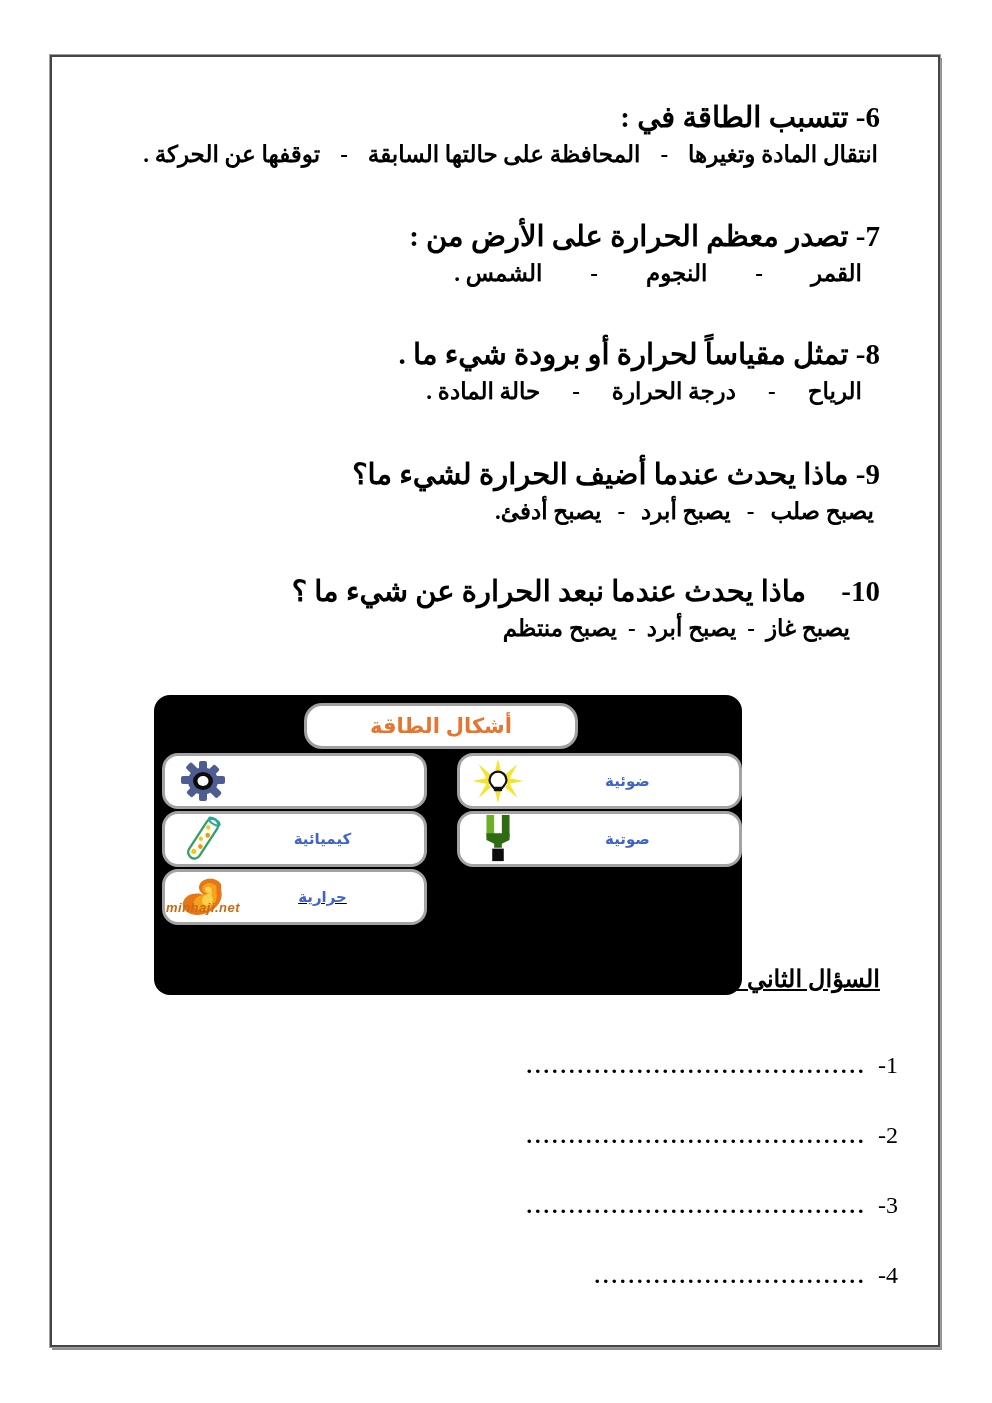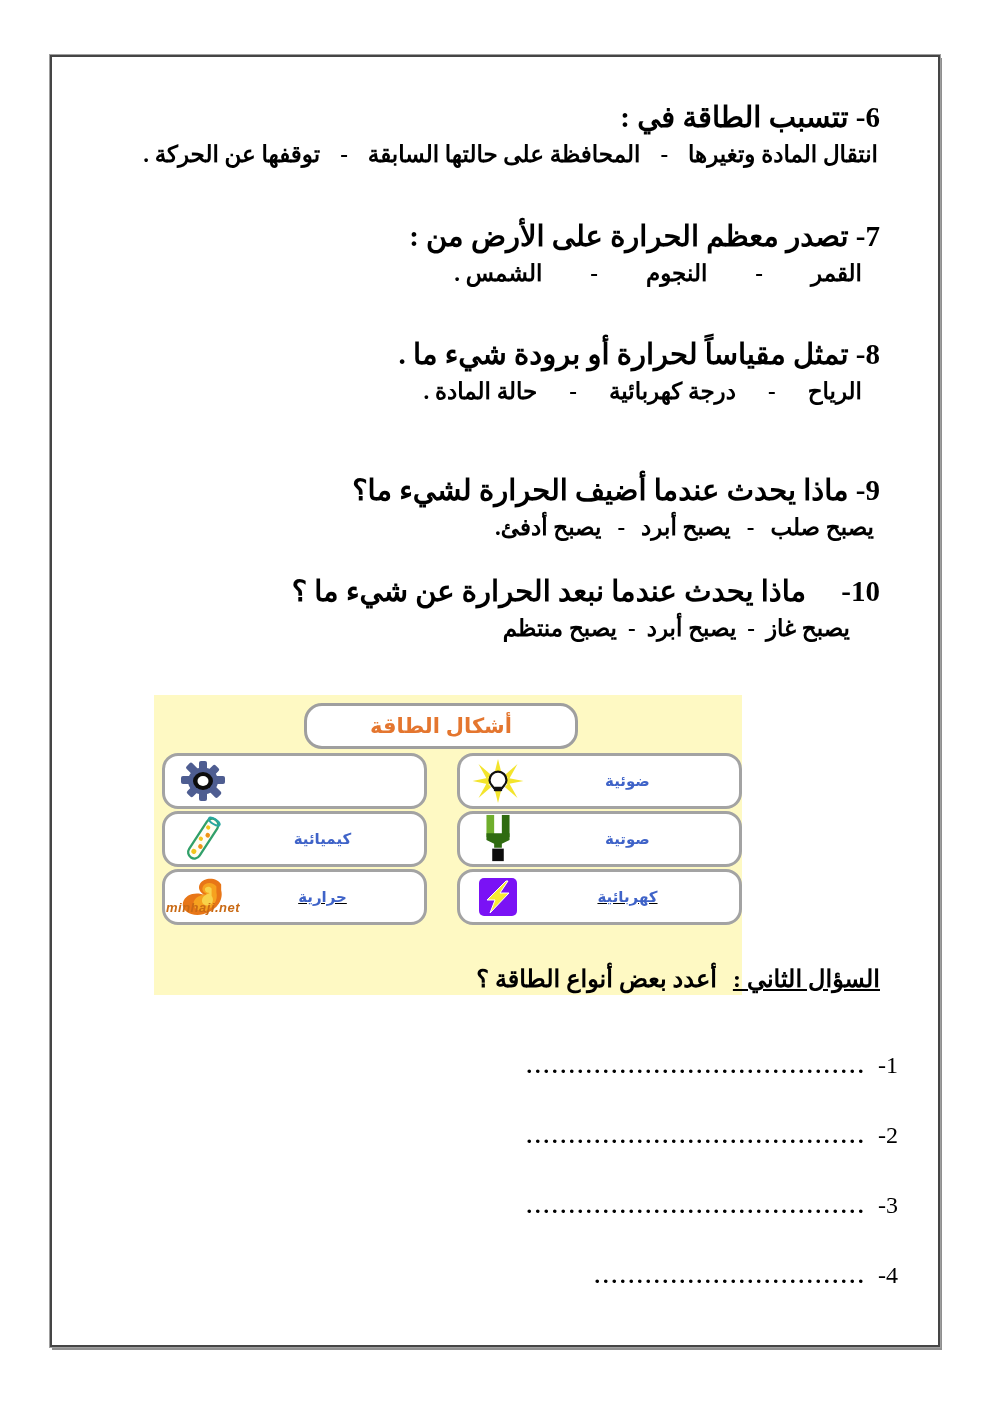--- a/index.html
+++ b/index.html
@@ -17,21 +17,21 @@
     width: 886px; height: 1288px;
     border: 2px solid #454545;
     box-shadow: 0 0 0 1px #9f9f9f, 2px 3px 0 0 #8f8f8f;
     direction: rtl;
   }
   
   .q { position: absolute; right: 58px; left: 20px; text-align: right; }
   .q-6  { top: 46px; }
   .q-7  { top: 165px; }
   .q-8  { top: 283px; }
-  .q-9  { top: 403px; margin-top: 16px; }
+  .q-9  { top: 403px; }
   .q-10 { top: 520px; }
   .q-header { font-size: 29px; font-weight: 700; line-height: 28px; white-space: nowrap; }
   .q-num { display: inline-block; }
   .num-gap .q-text { margin-right: 28px; }
   .q-options {
     display: flex; align-items: baseline;
     margin-top: 10px;
     font-size: 23px; font-weight: 700; line-height: 28px;
     white-space: nowrap;
   }
@@ -39,23 +39,24 @@
   .g-6  { gap: 20px; padding-right: 2px; }
   .g-7  { gap: 48px; padding-right: 18px; }
   .g-8  { gap: 32px; padding-right: 18px; }
   .g-9  { gap: 16px; padding-right: 6px; }
   .g-10 { gap: 11px; padding-right: 30px; }
   
   .figure {
     position: absolute;
     left: 102px; top: 638px;
     width: 588px; height: 300px;
-    background: #fef9c3;
+    background: #000000;
     direction: ltr;
     font-family: "Liberation Sans", "DejaVu Sans", sans-serif;
+    border-radius: 16px;
   }
   .fig-title-box {
     position: absolute; left: 150px; top: 8px;
     width: 268px; height: 40px;
     background: #ffffff;
     border: 3px solid #9f9f9f; border-radius: 18px;
     display: flex; align-items: center; justify-content: center;
   }
   .fig-title {
     color: #e4762f; font-weight: 700; font-size: 21px; direction: rtl;
@@ -137,21 +138,21 @@
     </div>
 
     <div class="q q-8">
       <div class="q-header">
         <span class="q-num">8-</span>
         <span class="q-text">تمثل مقياساً لحرارة أو برودة شيء ما .</span>
       </div>
       <div class="q-options g-8">
         <span class="opt">الرياح</span>
         <span class="sep">-</span>
-        <span class="opt">درجة كهربائية</span>
+        <span class="opt">درجة الحرارة</span>
         <span class="sep">-</span>
         <span class="opt">حالة المادة .</span>
       </div>
     </div>
 
     <div class="q q-9">
       <div class="q-header">
         <span class="q-num">9-</span>
         <span class="q-text">ماذا يحدث عندما أضيف الحرارة لشيء ما؟</span>
       </div>
@@ -257,29 +258,20 @@
         <span class="fig-icon">
           <svg width="52" height="44" viewBox="0 0 54 46">
             <path d="M46 10 C42 2 28 2 24 9 C21 14 24 19 29 21 C20 17 8 20 6 29 C4 38 16 44 27 41 C40 38 49 27 46 16 Z" fill="#e87617"></path>
             <path d="M41 12 C38 7 29 7 27 12 C25 16 28 19 32 20 C26 20 17 23 17 30 C17 36 25 39 31 37 C38 34 43 26 41 18 Z" fill="#f6a21f"></path>
             <path d="M36 14 C34 11 29 12 29 15 C29 18 32 19 34 19 C30 20 25 23 26 28 C27 32 32 33 35 31 C38 29 38 24 36 22 Z" fill="#f8d24a"></path>
           </svg>
         </span>
         <span class="fig-label">حرارية</span>
       </div>
 
-      <div class="fig-box col-r row-3">
-        <span class="fig-icon">
-          <svg width="40" height="40" viewBox="0 0 40 40">
-            <rect x="1" y="1" width="38" height="38" rx="5" fill="#7a12f5"></rect>
-            <polygon points="28,4 9,23 17,23 12,36 31,16 22,16 30,4" stroke="#ffffff" stroke-width="1" fill="#f7e934"></polygon>
-          </svg>
-        </span>
-        <span class="fig-label">كهربائية</span>
-      </div>
 
       <span class="watermark">minhaji.net</span>
     </div>
 
     <div class="sec2">
       <span class="sec2-heading">السؤال الثاني :</span>
       <span class="sec2-prompt">أعدد بعض أنواع الطاقة ؟</span>
     </div>
 
     <div class="ans-line ans-1">

